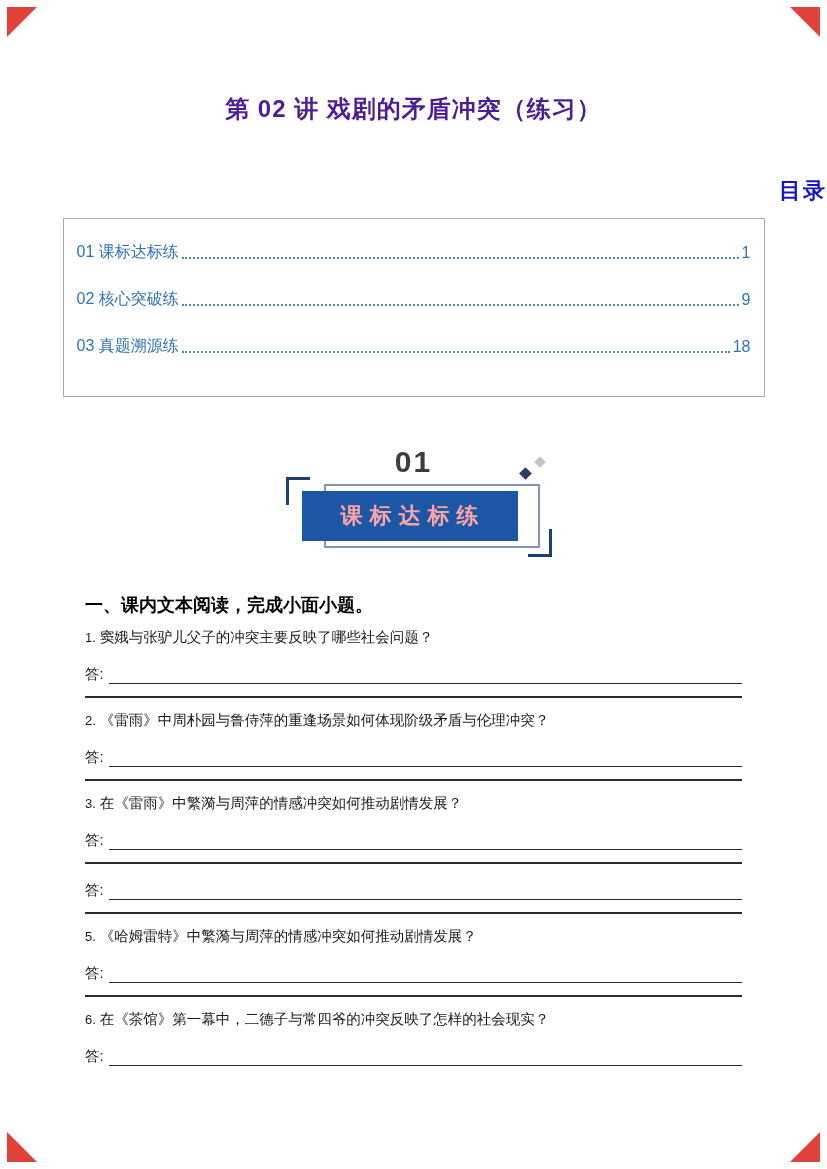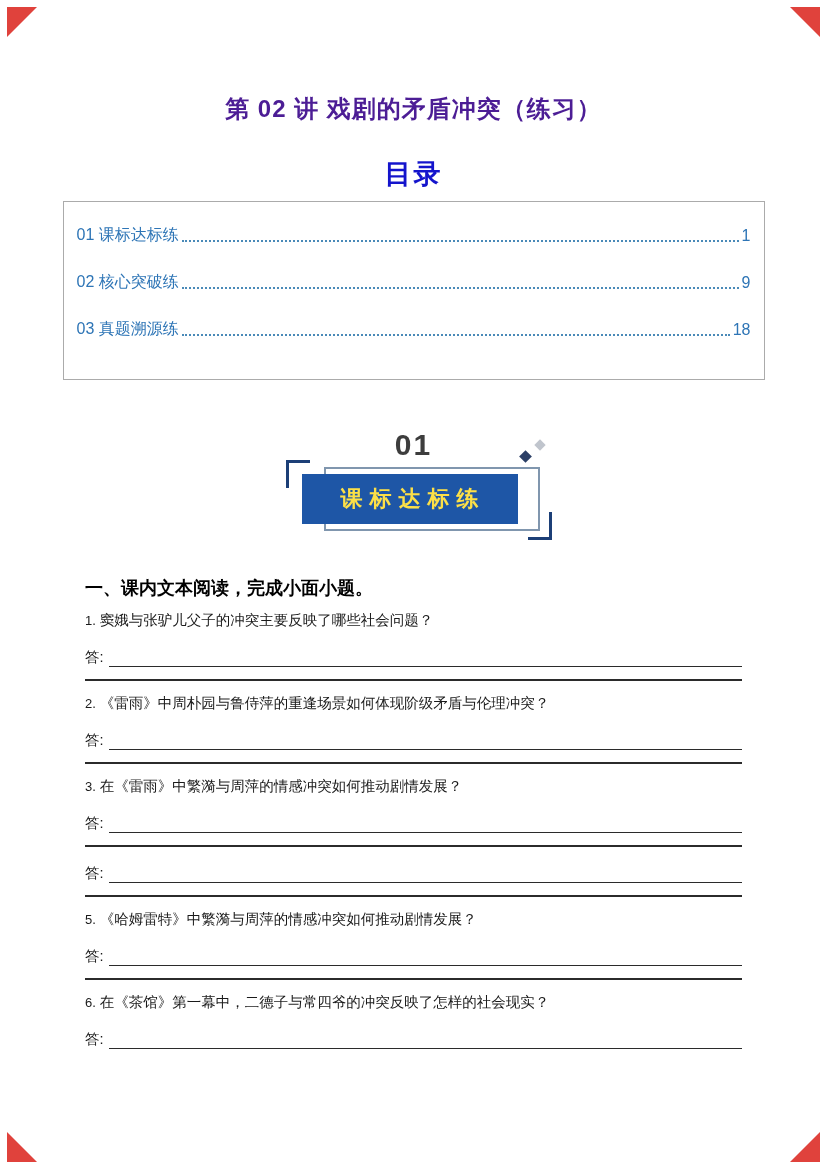--- a/index.html
+++ b/index.html
@@ -28,23 +28,23 @@
   .corner.bl{bottom:7px;left:7px;border-bottom:30px solid var(--red);border-right:30px solid transparent;}
   .corner.br{bottom:7px;right:7px;border-bottom:30px solid var(--red);border-left:30px solid transparent;}
 
   .doc-title{
     margin-top:94px;
     text-align:center;
     font-size:24px;font-weight:bold;color:#4c1d95;
     line-height:30px;letter-spacing:1px;
   }
   .toc-title{
-    margin-top:35px;
-    text-align:center;
-    font-size:27px;font-weight:bold;color:#1414cc;
+    margin-top:52px;
+    text-align:right;
+    font-size:22px;font-weight:bold;color:#1414cc;
     line-height:30px;letter-spacing:2px;
   }
   .toc-box{
     width:702px;margin:12px auto 16px;
     border:1px solid #ababab;
     padding:10px 13px 26px 13px;
   }
   .toc-row{
     display:flex;align-items:center;
     height:47px;
@@ -62,21 +62,21 @@
     line-height:46px;letter-spacing:2px;
   }
   .banner-wrap{position:relative;margin-top:6px;height:52px;}
   .banner-outline{
     position:absolute;left:30px;top:-7px;width:216px;height:64px;
     border:2px solid #8096ae;
   }
   .banner{
     position:absolute;left:8px;top:0;width:216px;height:50px;
     background:var(--banner-blue);
-    color:#fde047;font-size:22px;font-weight:bold;
+    color:#fca5a5;font-size:22px;font-weight:bold;
     letter-spacing:7px;text-indent:7px;
     line-height:50px;text-align:center;
   }
   .brk{position:absolute;width:24px;height:28px;}
   .brk.tl{left:-8px;top:-14px;border-left:3px solid var(--navy);border-top:3px solid var(--navy);}
   .brk.br{right:-18px;bottom:-14px;border-right:3px solid var(--navy);border-bottom:3px solid var(--navy);}
   .spark{position:absolute;}
   .spark.dark{right:4px;top:-22px;width:9px;height:9px;background:#2b3f66;transform:rotate(45deg);}
   .spark.light{right:-10px;top:-33px;width:8px;height:8px;background:#c0c5cd;transform:rotate(45deg);}
 

